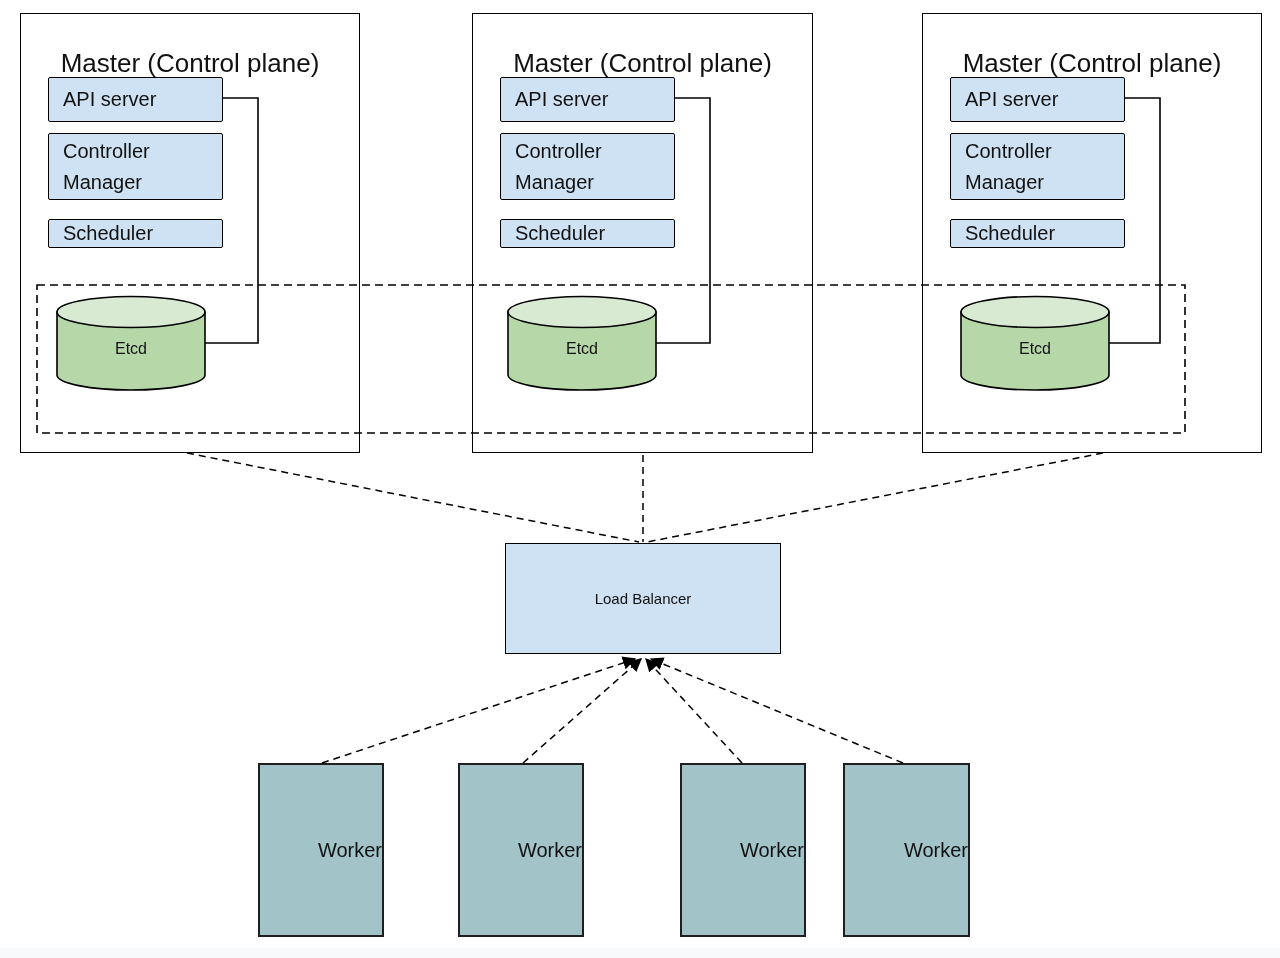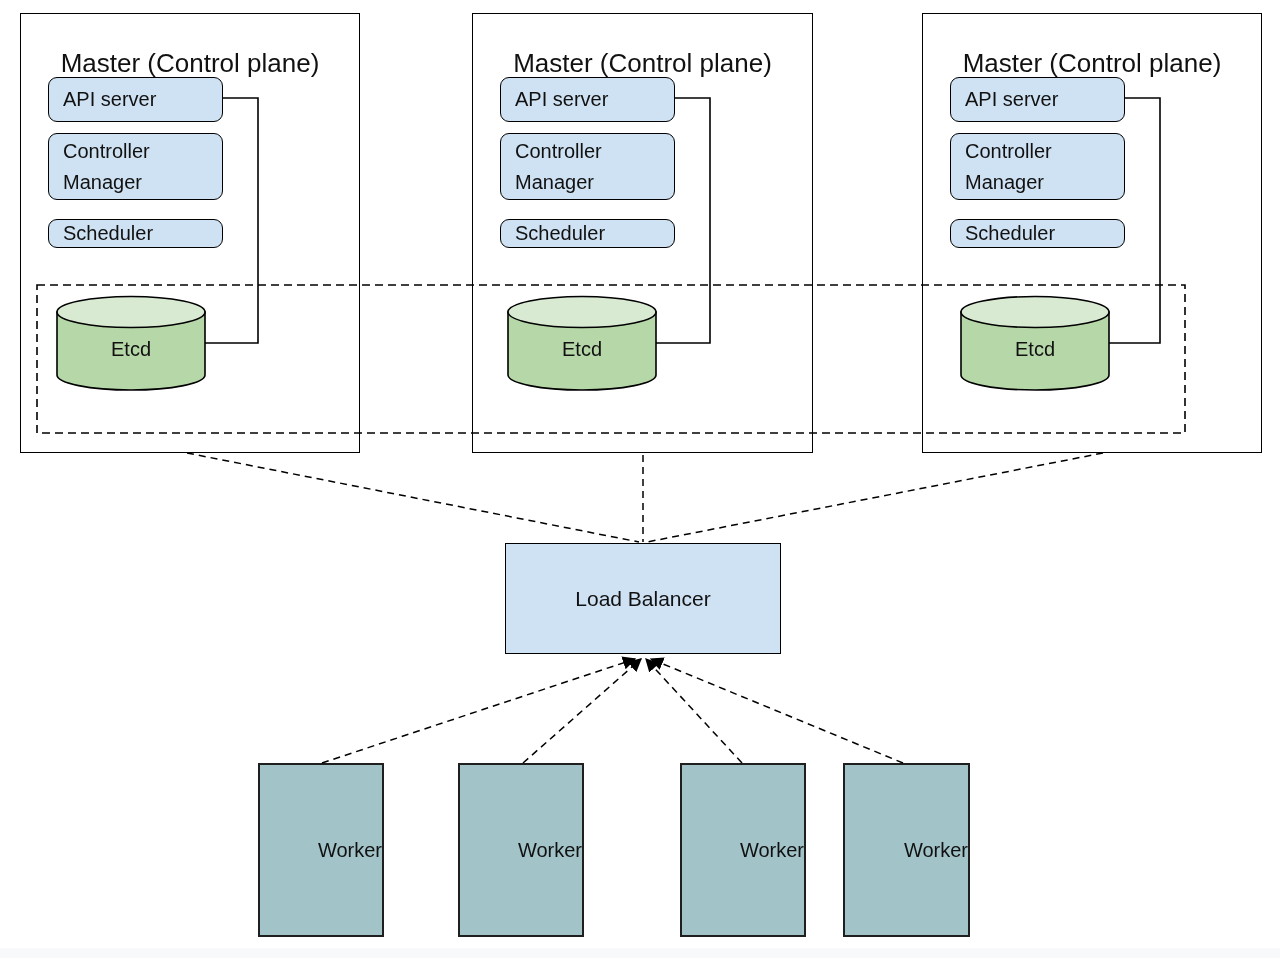--- a/index.html
+++ b/index.html
@@ -31,21 +31,21 @@
     font-size: 26px;
     line-height: 26px;
     white-space: nowrap;
   }
   .comp {
     position: absolute;
     left: 27px;
     width: 175px;
     background: #cfe2f3;
     border: 1.6px solid #000000;
-    border-radius: 9px;
+    border-radius: 2px;
     box-sizing: border-box;
     display: flex;
     align-items: center;
     padding-left: 14px;
     font-size: 20px;
     line-height: 31px;
   }
   .comp.api   { top: 63px;  height: 45px; }
   .comp.cm    { top: 119px; height: 67px; }
   .comp.sched { top: 205px; height: 29px; }
@@ -54,39 +54,39 @@
     left: 0; top: 0;
     width: 1280px;
     height: 958px;
     pointer-events: none;
   }
   .etcd-label {
     position: absolute;
     top: 336px;
     width: 148px;
     text-align: center;
-    font-size: 20px;
+    font-size: 16px;
     line-height: 26px;
   }
   #etcd-label-1 { left: 57px; }
   #etcd-label-2 { left: 508px; }
   #etcd-label-3 { left: 961px; }
   #load-balancer {
     position: absolute;
     left: 505px;
     top: 543px;
     width: 276px;
     height: 111px;
     background: #cfe2f3;
     border: 1.6px solid #000000;
     box-sizing: border-box;
     display: flex;
     align-items: center;
     justify-content: center;
-    font-size: 21px;
+    font-size: 15px;
   }
   .worker {
     position: absolute;
     top: 763px;
     width: 126px;
     height: 174px;
     background: #a2c4c9;
     border: 2px solid #1f1f1f;
     box-sizing: border-box;
     display: flex;

